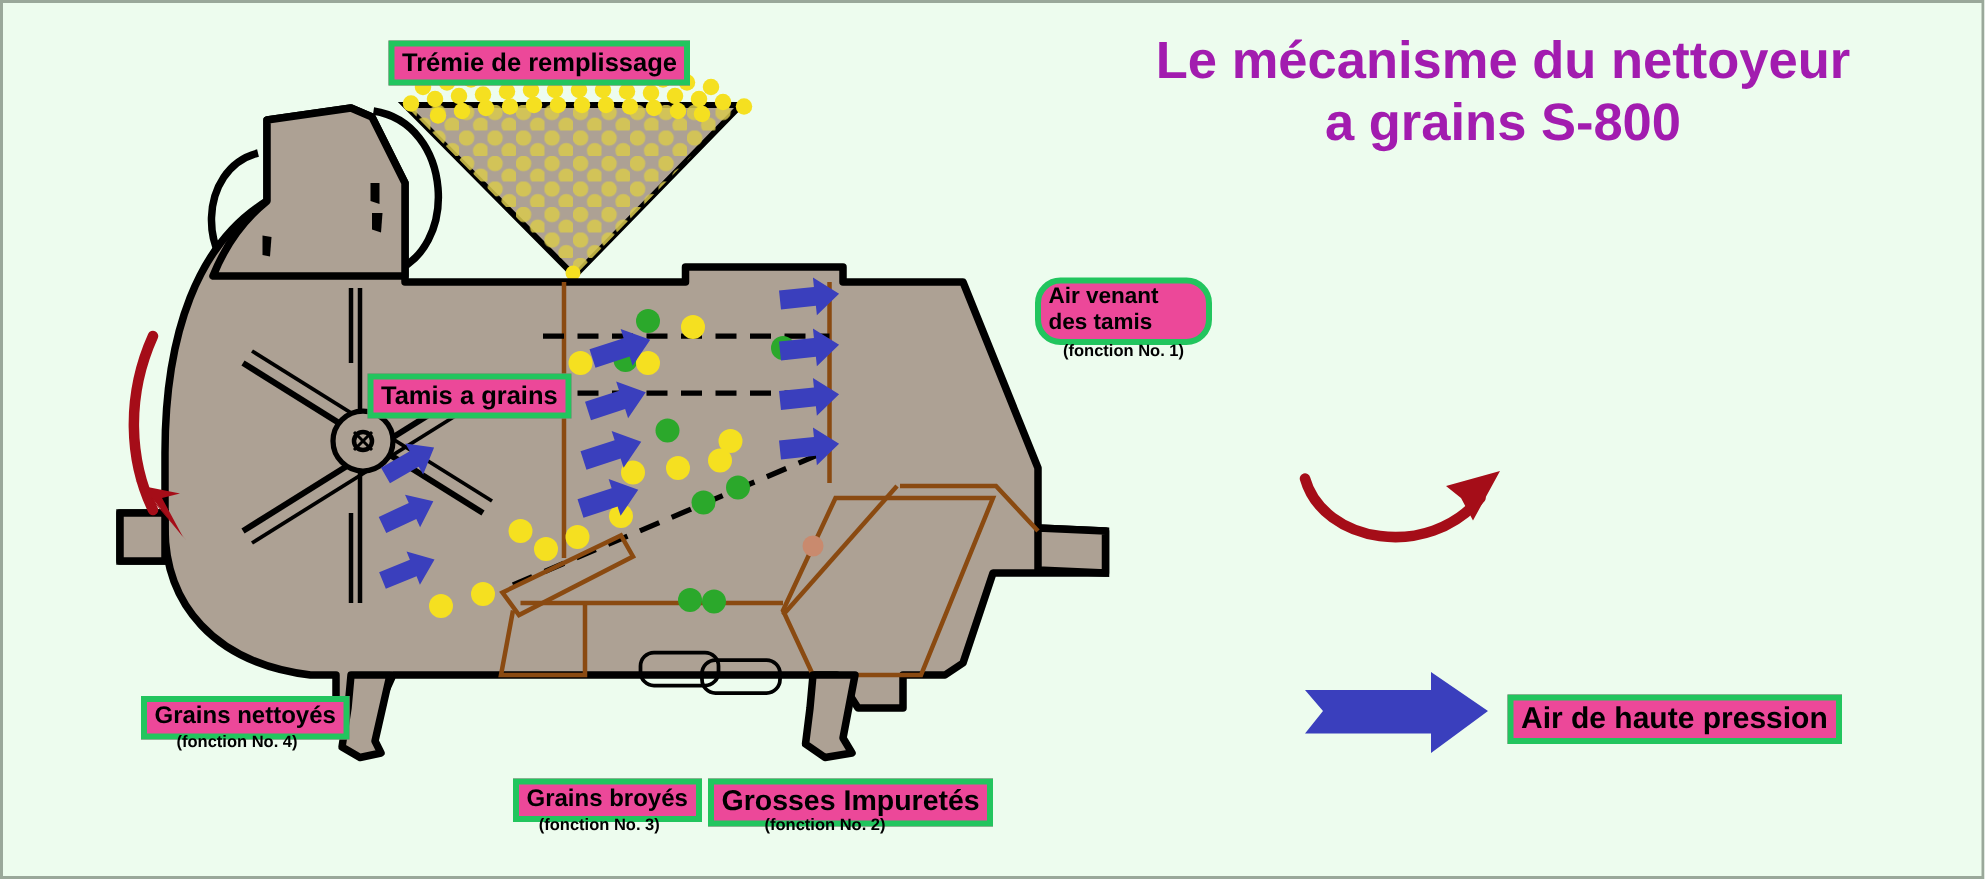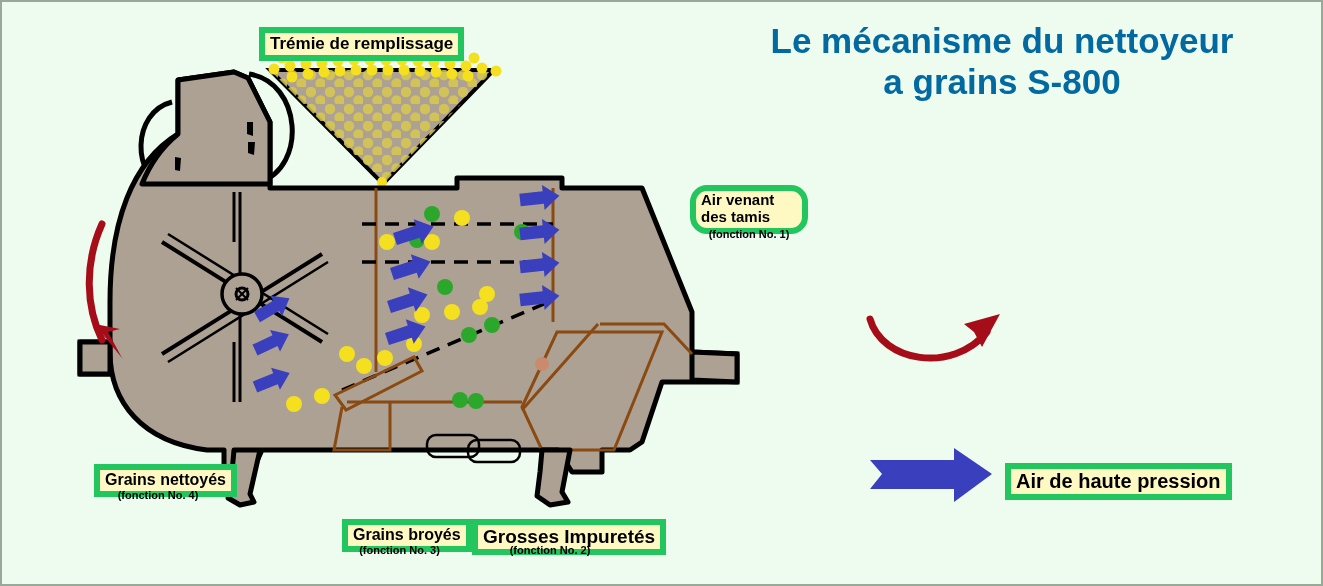--- a/index.html
+++ b/index.html
@@ -21,22 +21,22 @@
     position: absolute;
     left: 0;
     top: 0;
     width: 1323px;
     height: 586px;
   }
 
   
   .lbl {
     position: absolute;
-    background: #fef9c3;
-    border: 6px solid #22c55e;
+    background: #ec4899;
+    border: 4px solid #22c55e;
     color: #000000;
     font-weight: bold;
     line-height: 1.12;
     padding: 1px 5px 2px 5px;
     white-space: pre-line;
     box-sizing: border-box;
   }
   .sub {
     position: absolute;
     color: #000000;
@@ -64,21 +64,21 @@
 
   
   #title {
     position: absolute;
     left: 700px;
     top: 18px;
     width: 600px;
     text-align: center;
     font-size: 35px;
     font-weight: bold;
-    color: #0369a1;
+    color: #a21caf;
     line-height: 1.18;
     white-space: pre-line;
   }
 </style>
 </head>
 <body>
 
 <div id="page">
 
   <svg id="diagram-svg" viewBox="0 0 1323 586">
@@ -303,20 +303,21 @@
       <path d="M868,458 L880,472 L868,487 L952,487 L952,500 L990,472 L952,446 L952,458 Z" fill="#3a3fbd"></path>
     </g>
   </svg>
 
   <div id="title">Le mécanisme du nettoyeur
 a grains S-800</div>
 
   <div class="lbl" id="lbl-hopper">Trémie de remplissage</div>
 
 
+  <div class="lbl" id="lbl-tamisgrains">Tamis a grains</div>
 
 
   <div class="lbl" id="lbl-air">Air venant des tamis</div>
   <div class="sub" id="sub-air">(fonction No. 1)</div>
 
   <div class="lbl" id="lbl-nettoyes">Grains nettoyés</div>
   <div class="sub" id="sub-nettoyes">(fonction No. 4)</div>
 
   <div class="lbl" id="lbl-broyes">Grains broyés</div>
   <div class="sub" id="sub-broyes">(fonction No. 3)</div>

